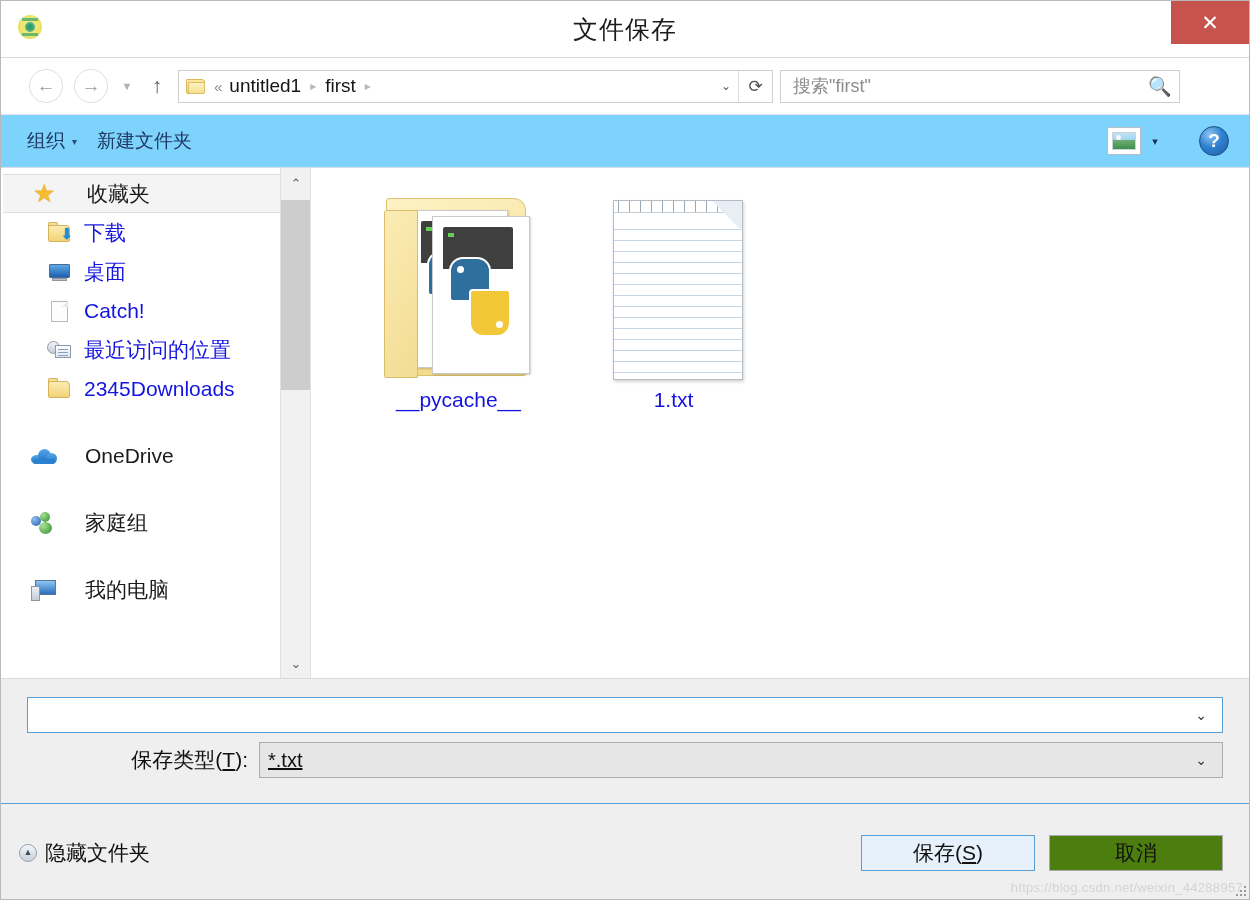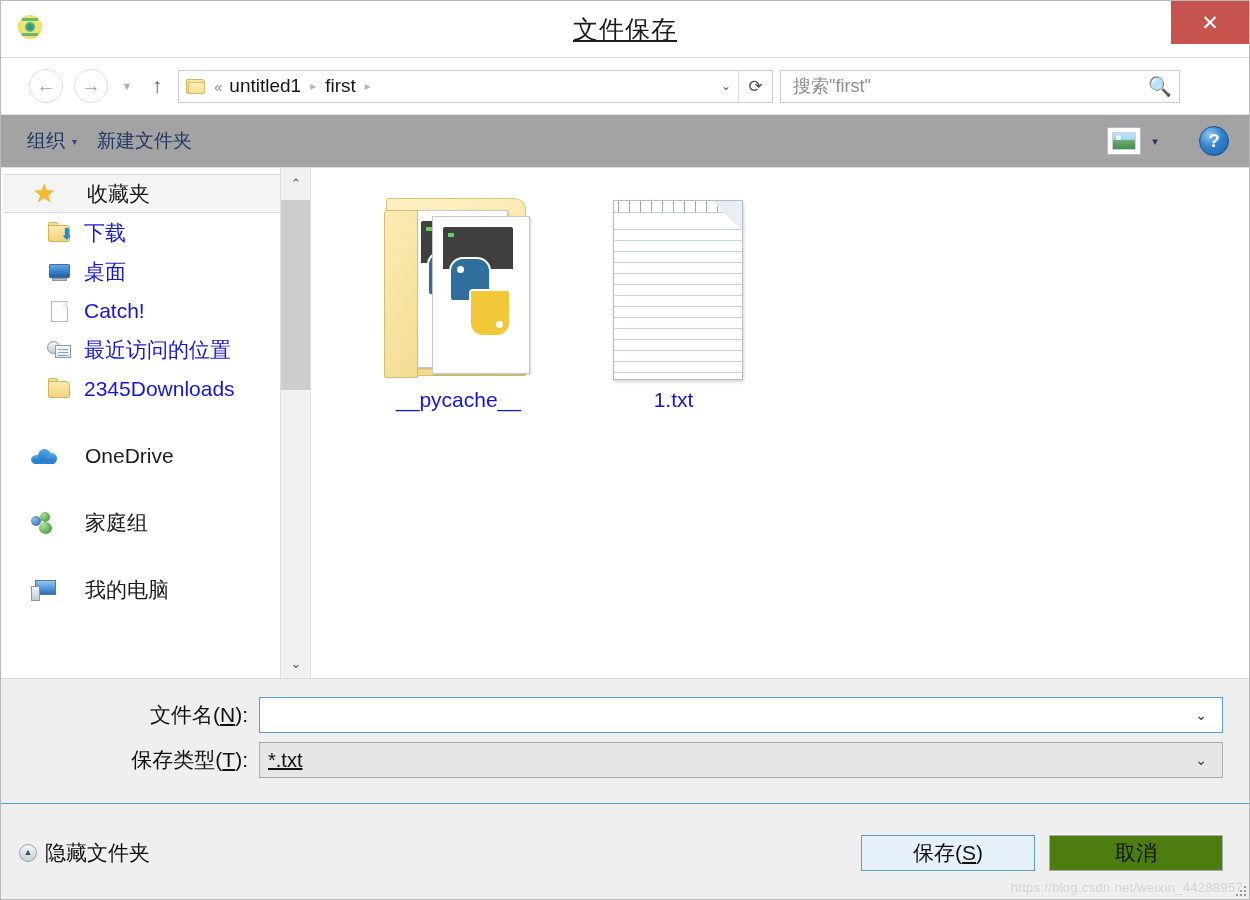--- a/index.html
+++ b/index.html
@@ -53,21 +53,20 @@
   .app-icon .bar-t { top: 6px; }
   .app-icon .bar-b { top: 21px; }
 
   .title-text {
     position: absolute;
     left: 0; right: 0; top: 12px;
     text-align: center;
     font-size: 25px;
     color: #1b1b1b;
     letter-spacing: 1px;
-    text-decoration: underline;
   }
   .close-btn {
     position: absolute;
     right: 0; top: 0;
     width: 78px; height: 43px;
     background: #c7534f;
     color: #ffffff;
     display: flex; align-items: center; justify-content: center;
     font-size: 21px;
     line-height: 1;
@@ -191,21 +190,21 @@
     text-align: center;
     color: #4a4a4a;
     font-size: 19px;
     cursor: pointer;
   }
 
   
   .toolbar {
     height: 54px;
     flex: 0 0 54px;
-    background: #a3a3a3;
+    background: #7dd3fc;
     border-top: 1px solid #e3e5e8;
     border-bottom: 1px solid #dcdee1;
     display: flex;
     align-items: center;
     padding: 0 16px;
   }
   .tb-item {
     font-size: 19px;
     color: #1f3864;
     padding: 5px 10px;
@@ -862,23 +861,20 @@
           </div>
         </div>
         <div class="file-label">1.txt</div>
       </div>
 
     </div>
   </div>
 
   <div class="formarea">
     <div class="form-row">
-      <div class="form-label">
-        <span>文件名(</span><u>N</u><span>):</span>
-      </div>
       <div class="combo filename">
         <input type="text" value="" style="">
         <span class="chev">⌄</span>
       </div>
     </div>
 
     <div class="form-row">
       <div class="form-label">
         <span>保存类型(</span><u>T</u><span>):</span>
       </div>

